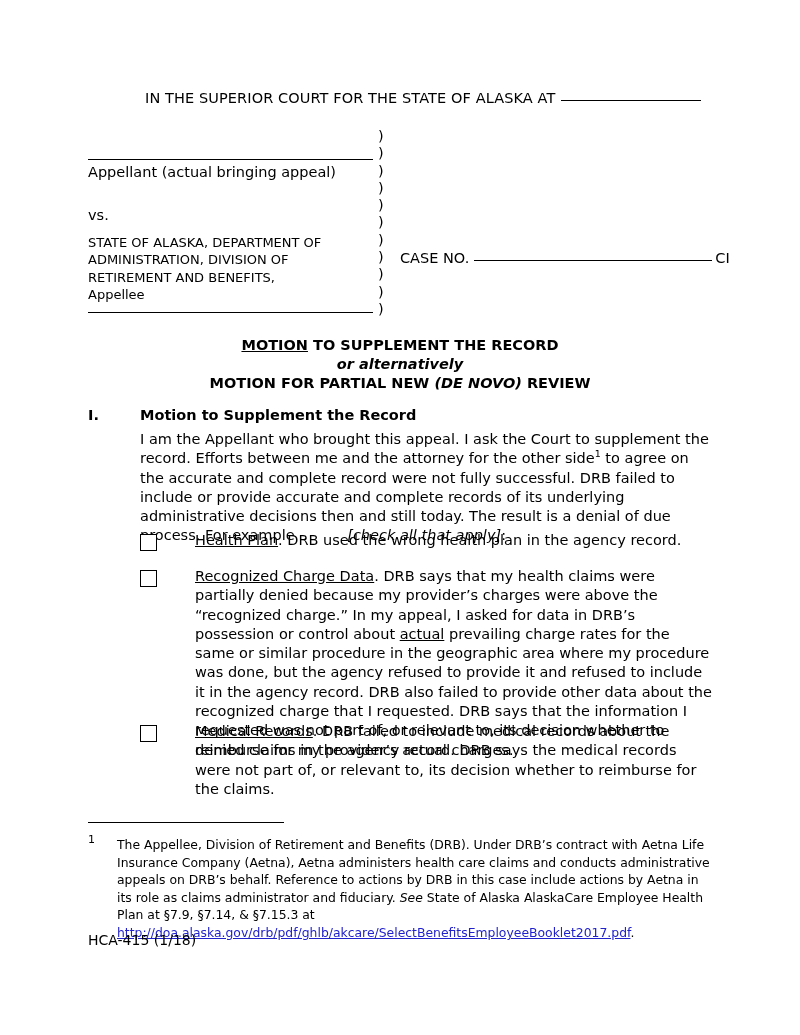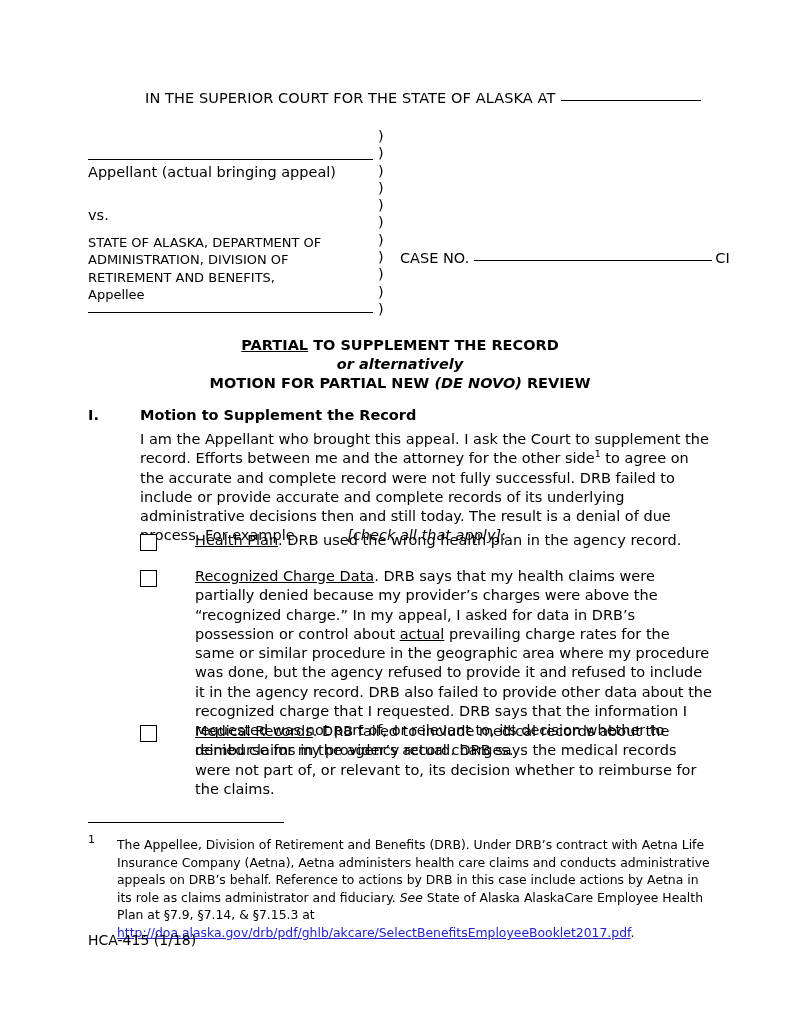--- a/index.html
+++ b/index.html
@@ -258,21 +258,21 @@
         <div>)</div>
         <div>)</div>
       </div>
   </div>
 
   <div class="cap-case">
     <span>CASE NO.</span><span class="case-blank"></span><span>CI</span>
   </div>
 
   <div class="title-block">
-    <div class="title-line"><span class="u">PARTIAL</span><span> TO SUPPLEMENT THE RECORD</span></div>
+    <div class="title-line"><span class="u">MOTION</span><span> TO SUPPLEMENT THE RECORD</span></div>
     <div class="title-alt">or alternatively</div>
     <div class="title-line"><span>MOTION FOR PARTIAL NEW </span><span class="it">(DE NOVO)</span><span> REVIEW</span></div>
   </div>
 
   <div class="sec-num">I.</div>
   <div class="sec-head">Motion to Supplement the Record</div>
 
   <div class="intro">
     <span>I am the Appellant who brought this appeal.  I ask the Court to supplement the record. Efforts between me and the attorney for the other side</span><sup>1</sup><span> to agree on the accurate and complete record were not fully successful.  DRB failed to include or provide accurate and complete records of its underlying administrative decisions then and still today.  The result is a denial of due process.  For example </span><span class="it">[check all that apply]</span><span>:</span>
   </div>

